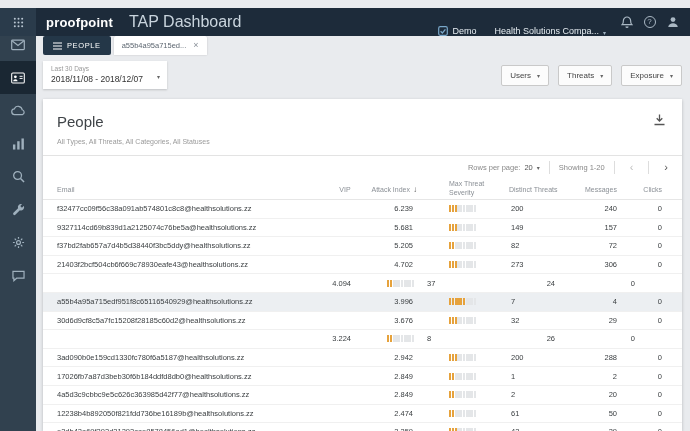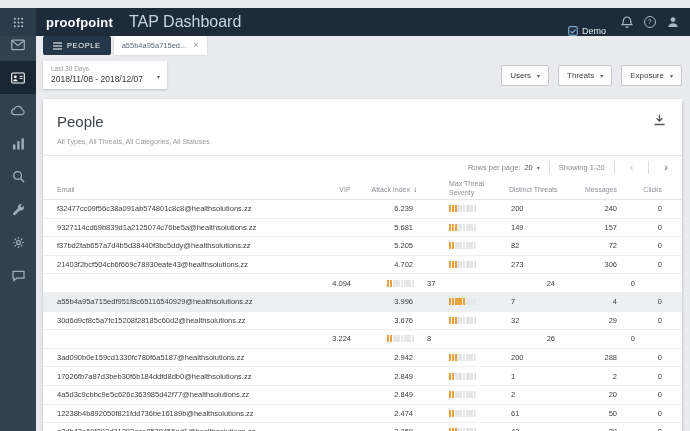--- a/index.html
+++ b/index.html
@@ -112,20 +112,24 @@
   <div class="brand">proofpoint</div>
   <div class="product">TAP Dashboard</div>
   <div class="topbar-right">
     <div class="demo">
       <svg width="10" height="10" viewBox="0 0 10 10">
           <rect x="0.7" y="0.7" width="8.6" height="8.6" rx="1.5" fill="none" stroke="#79a7c9" stroke-width="1.2"></rect>
           <path d="M2.6 5.2l1.8 1.8 3-3.6" fill="none" stroke="#79a7c9" stroke-width="1.3"></path>
         </svg>
       <span>Demo</span>
     </div>
+    <div class="org">
+      <span>Health Solutions Compa...</span>
+      <span class="caret">▾</span>
+    </div>
     <div class="icon-btn">
       <svg width="12" height="13" viewBox="0 0 12 13">
           <path d="M6 1a3.6 3.6 0 00-3.6 3.6c0 3-1.2 4-1.2 4h9.6s-1.2-1-1.2-4A3.6 3.6 0 006 1z" fill="none" stroke="currentColor" stroke-width="1.2"></path>
           <path d="M4.8 10.6a1.3 1.3 0 002.4 0" stroke="currentColor" fill="none" stroke-width="1.2"></path>
         </svg>
     </div>
     <div class="icon-btn">
       <span class="help-circle">?</span>
     </div>
     <div class="icon-btn">

